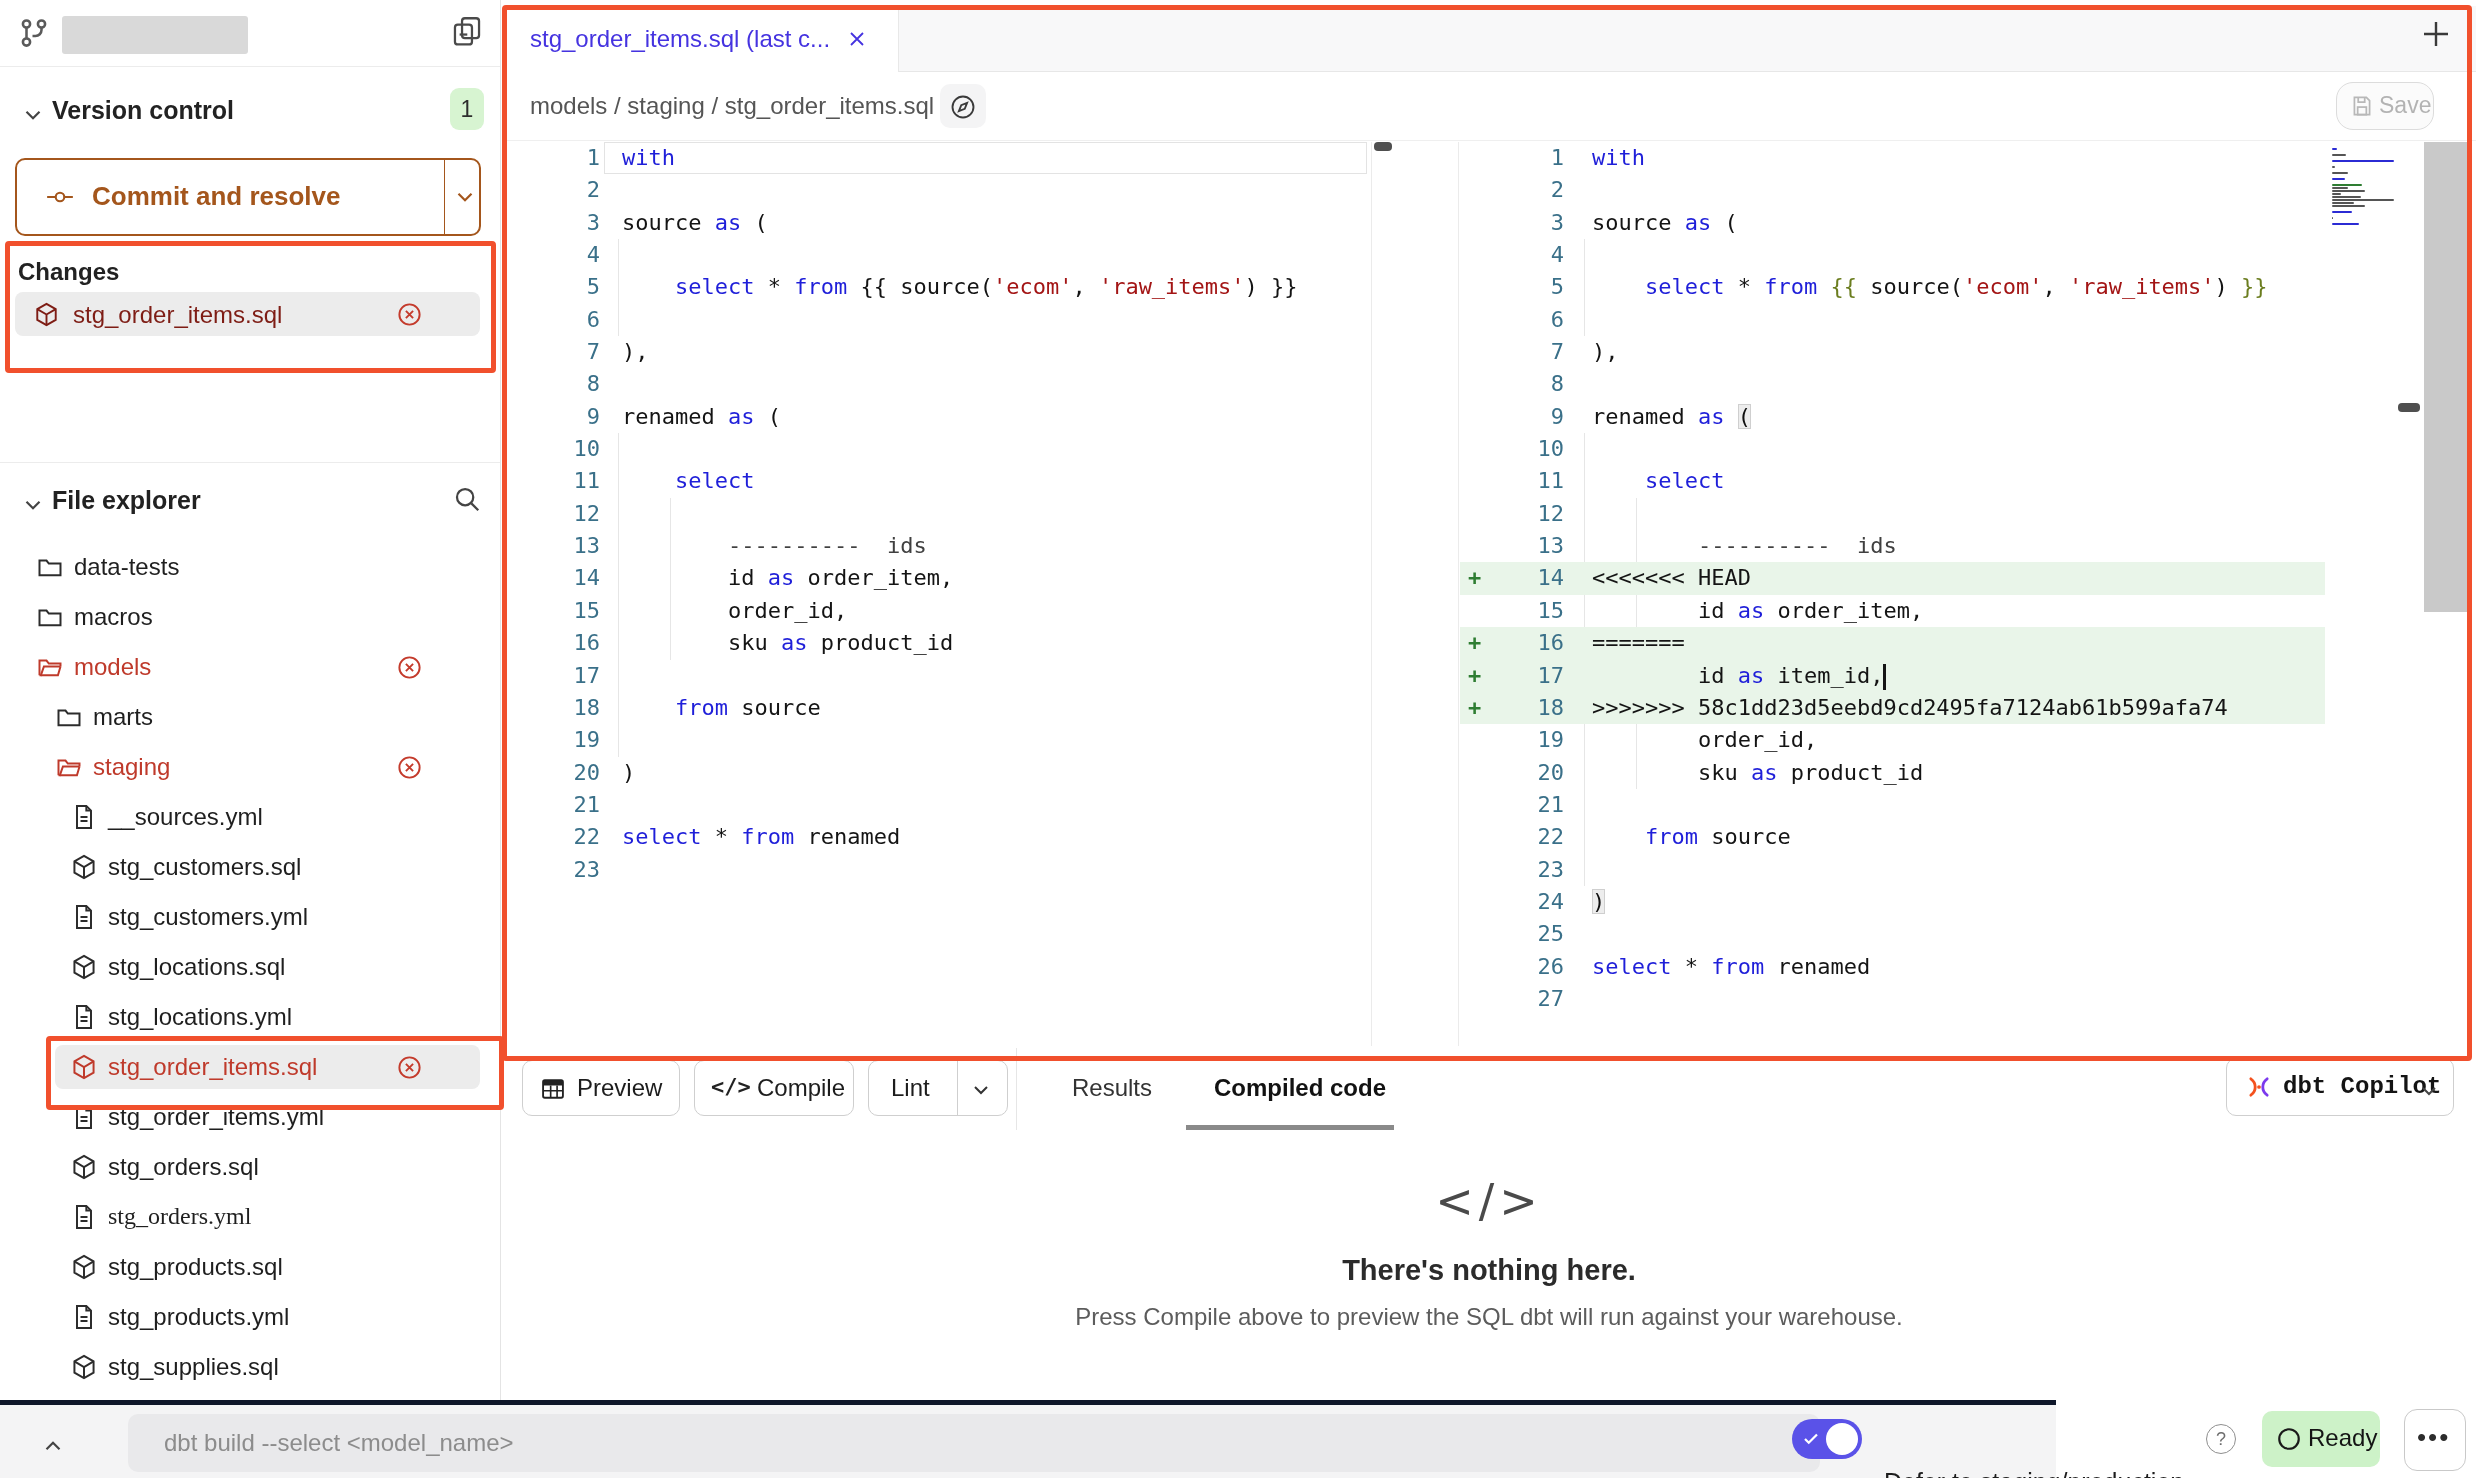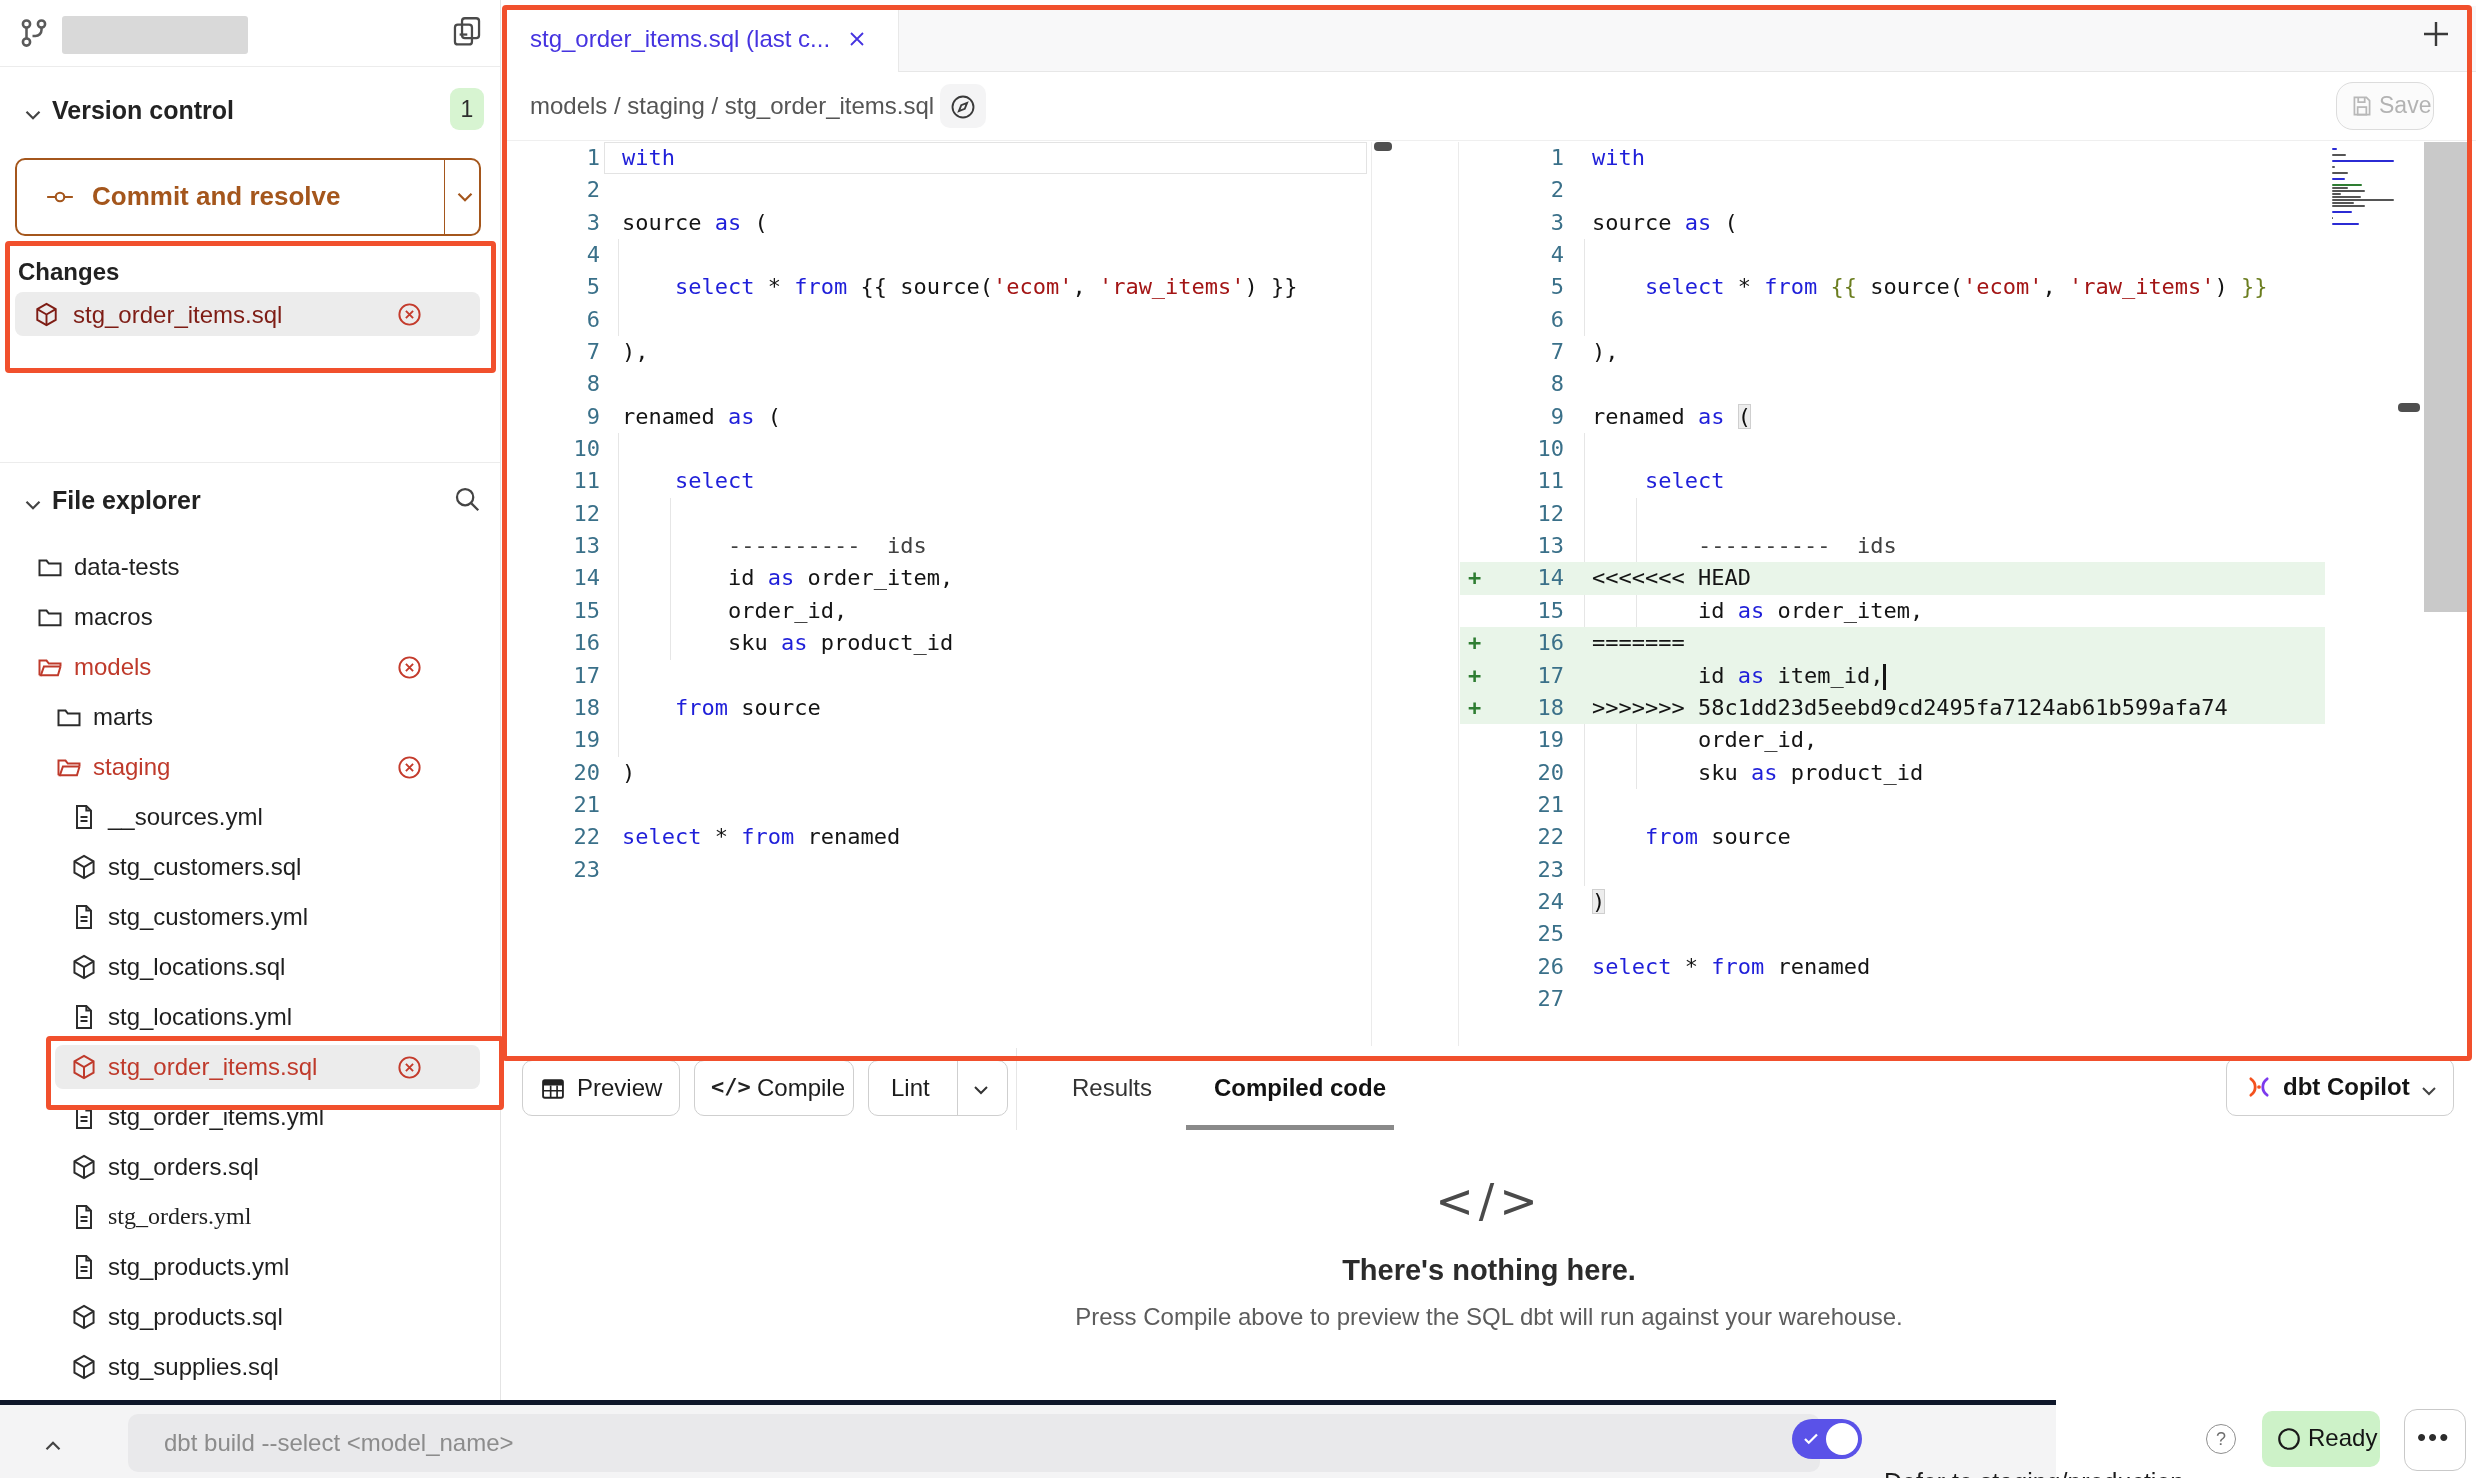--- a/index.html
+++ b/index.html
@@ -85,21 +85,21 @@
   #btn-preview .lbl{position:absolute;left:54px;top:13px;} #btn-preview svg{position:absolute;left:16px;top:14px;}
   #btn-compile .lbl{position:absolute;left:62px;top:13px;} #btn-compile .code-ico{position:absolute;left:16px;top:13px;font:700 22px "DejaVu Sans Mono",monospace;color:#222;}
   #btn-lint .lbl{position:absolute;left:22px;top:13px;}
   #btn-lint .split{position:absolute;left:88px;top:0;bottom:0;border-left:1.5px solid #cfcfcf;}
   #btn-lint .chev2{position:absolute;left:100px;top:17px;}
   .tb-div{position:absolute;left:514px;top:0;bottom:0;width:1px;background:#e6e6e6;}
   .tb-tab{position:absolute;top:26px;font-size:24px;color:#333;}
   #tab-results{left:570px;}
   #tab-compiled{left:712px;color:#121212;font-weight:600;}
   .tab-underline{position:absolute;left:684px;bottom:0;width:208px;height:5px;background:#8a8a8a;}
-  .copilot-btn{position:absolute;left:1724px;top:10px;width:226px;height:56px;border:1.5px solid #cfcfcf;border-radius:10px;background:#fff;}
+  .copilot-btn{position:absolute;left:1724px;top:10px;width:226px;height:56px;border:1.5px solid #cfcfcf;border-radius:10px;background:#fff;font-family:Liberation Mono, monospace;}
   .copilot-btn .lbl{position:absolute;left:56px;top:14px;font-size:24px;font-weight:600;color:#141414;}
   .copilot-btn svg.logo{position:absolute;left:18px;top:14px;}
   .copilot-btn svg.cv{position:absolute;left:190px;top:20px;}
 
   
   .empty{position:absolute;left:502px;top:1130px;width:1974px;height:270px;background:#fff;text-align:center;}
   .empty .ico{margin-top:44px;font:400 46px "DejaVu Sans", sans-serif;letter-spacing:5px;color:#4a4a4a;}
   .empty .ttl{margin-top:26px;font-size:29px;font-weight:700;color:#2b2b2b;}
   .empty .sub{margin-top:16px;font-size:24px;color:#5c5c5c;}
 
@@ -352,34 +352,34 @@
             <svg width="28" height="28" viewBox="0 0 24 24" fill="none" stroke="currentColor" stroke-width="1.7">
               <path d="M6 2.5h8l4 4v15H6z"></path>
               <path d="M14 2.5v4h4M9 12h6M9 15.5h6"></path>
             </svg>
           </span>
           <span class="fx-lbl" style="left: 108px; font-family: Liberation Serif, serif;">stg_orders.yml</span>
         </div>
         <div class="fx-row">
           <span class="fx-ico" style="left: 70px;">
             <svg width="28" height="28" viewBox="0 0 24 24" fill="none" stroke="currentColor" stroke-width="1.7">
+              <path d="M12 2.5l8.2 4.7v9.6L12 21.5l-8.2-4.7V7.2z"></path>
+              <path d="M3.8 7.2L12 12l8.2-4.8M12 12v9.5"></path>
+            </svg>
+          </span>
+          <span class="fx-lbl" style="left: 108px;">stg_products.sql</span>
+        </div>
+        <div class="fx-row">
+          <span class="fx-ico" style="left: 70px;">
+            <svg width="28" height="28" viewBox="0 0 24 24" fill="none" stroke="currentColor" stroke-width="1.7">
               <path d="M6 2.5h8l4 4v15H6z"></path>
               <path d="M14 2.5v4h4M9 12h6M9 15.5h6"></path>
             </svg>
           </span>
           <span class="fx-lbl" style="left: 108px;">stg_products.yml</span>
-        </div>
-        <div class="fx-row">
-          <span class="fx-ico" style="left: 70px;">
-            <svg width="28" height="28" viewBox="0 0 24 24" fill="none" stroke="currentColor" stroke-width="1.7">
-              <path d="M12 2.5l8.2 4.7v9.6L12 21.5l-8.2-4.7V7.2z"></path>
-              <path d="M3.8 7.2L12 12l8.2-4.8M12 12v9.5"></path>
-            </svg>
-          </span>
-          <span class="fx-lbl" style="left: 108px;">stg_products.sql</span>
         </div>
         <div class="fx-row">
           <span class="fx-ico" style="left: 70px;">
             <svg width="28" height="28" viewBox="0 0 24 24" fill="none" stroke="currentColor" stroke-width="1.7">
               <path d="M12 2.5l8.2 4.7v9.6L12 21.5l-8.2-4.7V7.2z"></path>
               <path d="M3.8 7.2L12 12l8.2-4.8M12 12v9.5"></path>
             </svg>
           </span>
           <span class="fx-lbl" style="left: 108px;">stg_supplies.sql</span>
         </div>

